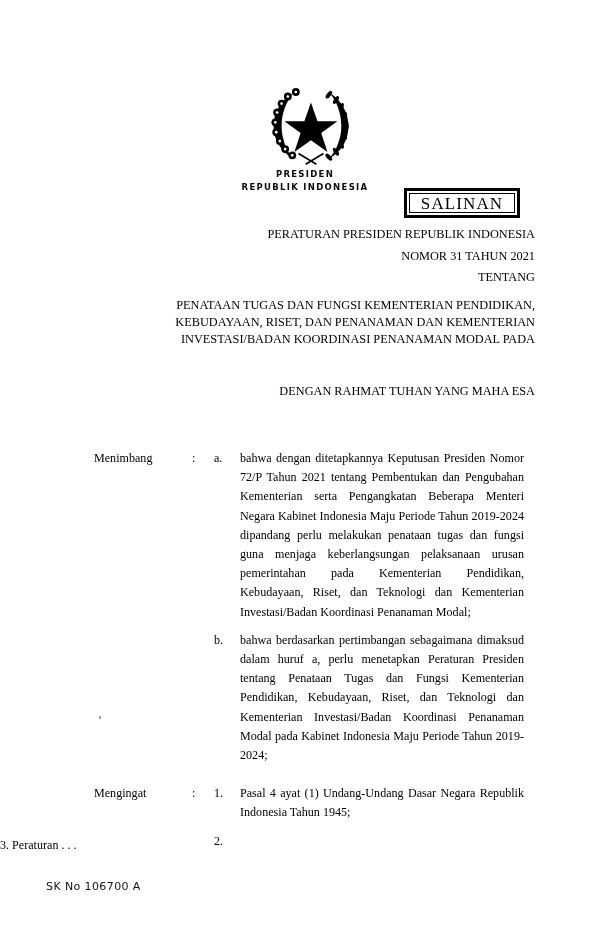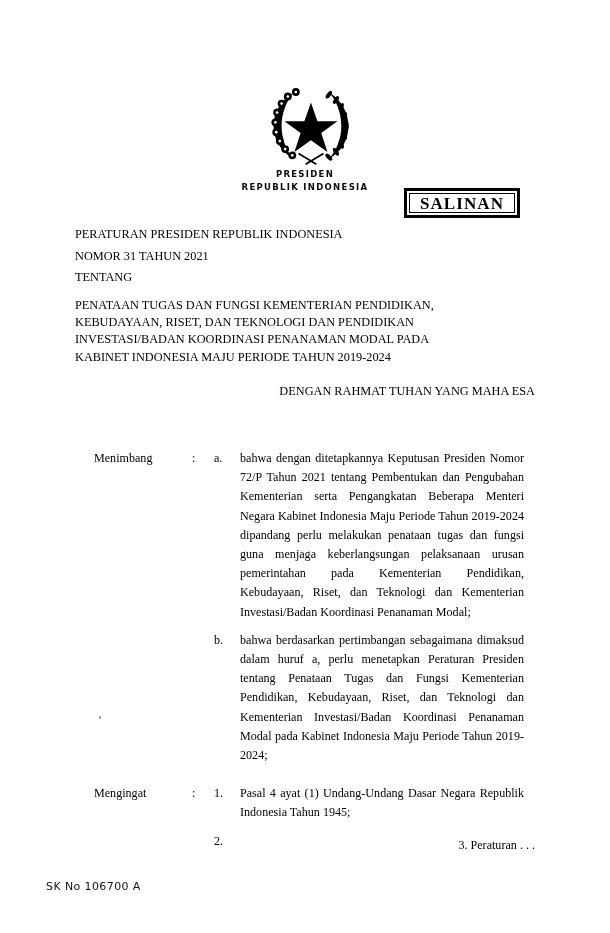--- a/index.html
+++ b/index.html
@@ -50,21 +50,21 @@
     top: 2px;
     right: 2px;
     bottom: 2px;
     border: 1px solid #000;
     box-sizing: border-box;
     pointer-events: none;
   }
   #salinan-box .salinan-text {
     position: relative;
     font-family: "Liberation Serif", "DejaVu Serif", serif;
-    font-weight: bold;
+    font-weight: normal;
     font-size: 17px;
     letter-spacing: 1.1px;
     line-height: 1;
     z-index: 2;
   }
 
   .presiden-line {
     text-align: center;
     font-family: "DejaVu Sans", "Liberation Sans", sans-serif;
     font-weight: bold;
@@ -79,21 +79,21 @@
     top: 88px;
     width: 300px;
   }
 
   
   #title-block {
     position: absolute;
     left: 75px;
     top: 224px;
     width: 460px;
-    text-align: left;
+    text-align: right;
     font-size: 12.3px;
     line-height: 21.5px;
   }
   #title-block .t-line { white-space: nowrap; }
   #title-block .gap-sm { height: 8.5px; }
   #title-block .subject {
     line-height: 17.2px;
   }
 
   
@@ -165,21 +165,20 @@
 
   .item-spacer { height: 9px; }
   .group-spacer { height: 19px; }
 
   
   #continuation {
     position: absolute;
     left: 0;
     top: 836px;
     width: 535px;
-    text-align: right;
     font-size: 12.1px;
     line-height: 19.2px;
   }
 
   
   #footer-sk {
     position: absolute;
     left: 46px;
     top: 880px;
     font-family: "DejaVu Sans", "Liberation Sans", sans-serif;
@@ -274,23 +273,22 @@
 
 </div>
 
 <div id="title-block">
   <div class="t-line">PERATURAN PRESIDEN REPUBLIK INDONESIA</div>
   <div class="t-line">NOMOR 31 TAHUN 2021</div>
   <div class="t-line">TENTANG</div>
   <div class="gap-sm"></div>
   <div class="subject">
     <div class="t-line">PENATAAN TUGAS DAN FUNGSI KEMENTERIAN PENDIDIKAN,</div>
-    <div class="t-line">KEBUDAYAAN, RISET, DAN TEKNOLOGI DAN PENDIDIKAN</div>
+    <div class="t-line">KEBUDAYAAN, RISET, DAN PENANAMAN DAN KEMENTERIAN</div>
     <div class="t-line">INVESTASI/BADAN KOORDINASI PENANAMAN MODAL PADA</div>
-    <div class="t-line">KABINET INDONESIA MAJU PERIODE TAHUN 2019-2024</div>
   </div>
 </div>
 
 <div id="preamble">
   <div>DENGAN RAHMAT TUHAN YANG MAHA ESA</div>
 </div>
 
 <div id="body-zone">
 
   <div class="clause-group">

